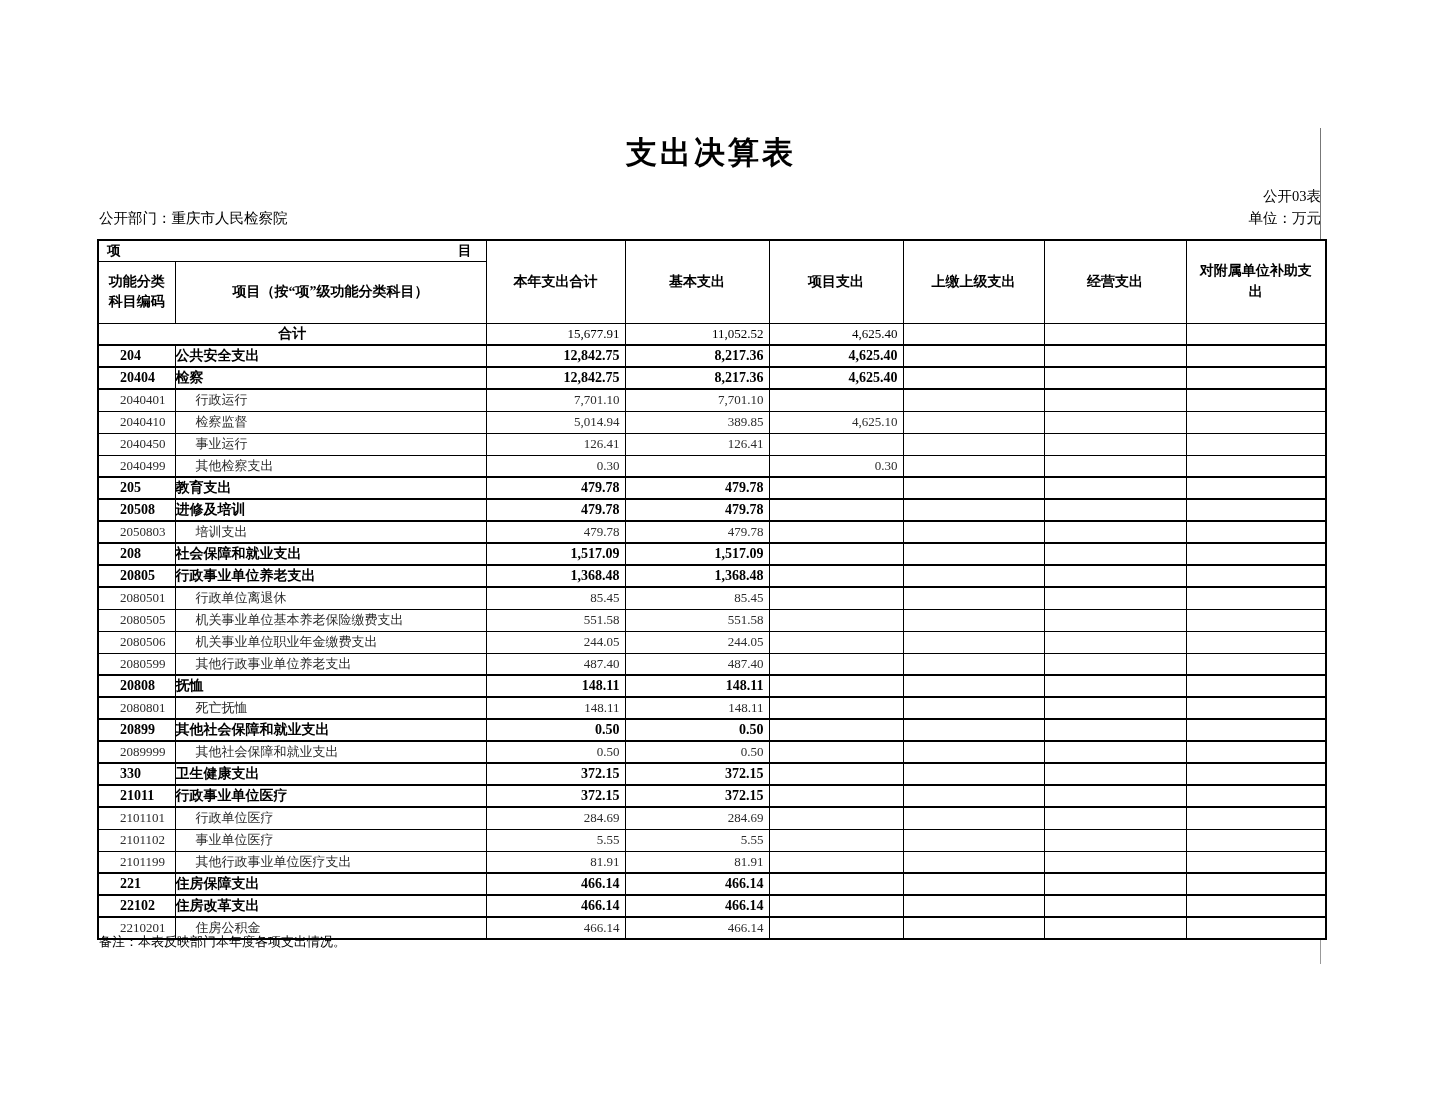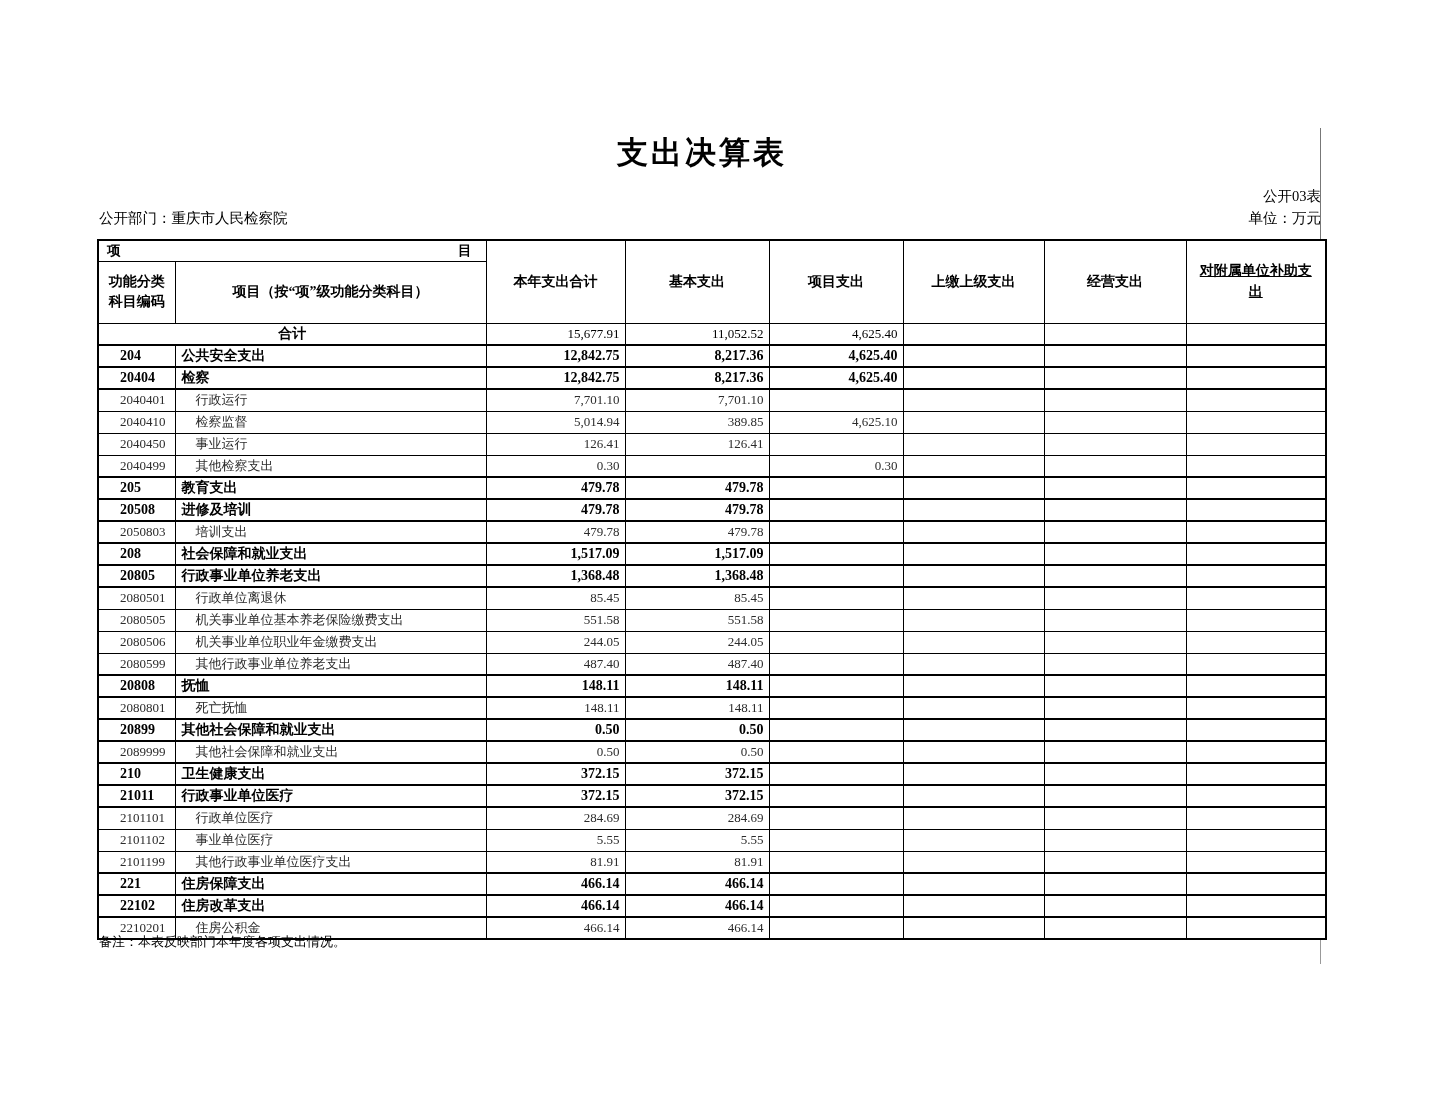--- a/index.html
+++ b/index.html
@@ -2,21 +2,21 @@
 <html><head>
 <meta charset="utf-8">
 <style>
   html,body { margin:0; padding:0; background:#ffffff; }
   #page {
     position:relative; width:1429px; height:1105px; background:#ffffff;
     font-family:"Liberation Serif","DejaVu Serif",serif; color:#000;
     overflow:hidden;
   }
   #doc-title {
-    position:absolute; left:88px; top:132px; width:1228px;
+    position:absolute; left:97px; top:132px; width:1228px;
     text-align:center; font-size:31px; font-weight:bold; letter-spacing:3px;
     font-family:"Liberation Sans","DejaVu Sans",sans-serif;
   }
   .meta { position:absolute; font-size:14.5px; white-space:nowrap; }
   #form-code   { top:187px; right:108px; text-align:right;margin-left:9px; }
   #department  { top:209px; left:99px; }
   #unit        { top:209px; right:108px; text-align:right; }
 
   table.tbl {
     position:absolute; left:97px; top:239px; width:1228px;
@@ -26,27 +26,27 @@
   .tbl th, .tbl td { border:1px solid #000; overflow:hidden; }
   .tbl th {
     font-weight:bold; font-size:14px; text-align:center; vertical-align:middle;
     white-space:normal; line-height:1.45; padding:0 4px;
   }
   .tbl thead tr.hrow1 { height:18px; }
   .tbl thead tr.hrow2 { height:62px; }
   .tbl th.group { padding:0; font-size:13.5px; }
   .tbl th.group .gl { float:left; padding-left:8px; }
   .tbl th.group .gr { float:right; padding-right:14px; }
-  .tbl th.col-subsidy { padding:8px 10px;text-decoration:underline; }
+  .tbl th.col-subsidy { padding:8px 10px; }
   .tbl th .lbl-line { display:block; }
 
   .tbl tbody tr { height:22px; }
   .tbl td { white-space:nowrap; font-size:13px; line-height:20px; padding:0; vertical-align:middle; }
   .tbl td.code { text-align:left; padding-left:21px; }
-  .tbl td.item { text-align:left; padding-left:6px; }
+  .tbl td.item { text-align:left; }
   .tbl td.num  { text-align:right; padding-right:5px; }
   .tbl td.total-label { text-align:center; font-weight:bold; font-size:14px; }
 
   .tbl tr.detail td { color:#2b2b2b; }
   .tbl tr.detail td.item { padding-left:20px; }
   .tbl tr.category td {
     font-weight:bold; font-size:14px;
     border-top:2px solid #000; border-bottom:2px solid #000;
   }
 
@@ -293,21 +293,21 @@
           <td class="code">2089999</td>
           <td class="item">其他社会保障和就业支出</td>
           <td class="num">0.50</td>
           <td class="num">0.50</td>
           <td class="num"></td>
           <td class="num"></td>
           <td class="num"></td>
           <td class="num"></td>
         </tr>
         <tr class="category">
-          <td class="code">210</td>
+          <td class="code">330</td>
           <td class="item">卫生健康支出</td>
           <td class="num">372.15</td>
           <td class="num">372.15</td>
           <td class="num"></td>
           <td class="num"></td>
           <td class="num"></td>
           <td class="num"></td>
         </tr>
         <tr class="category">
           <td class="code">21011</td>

